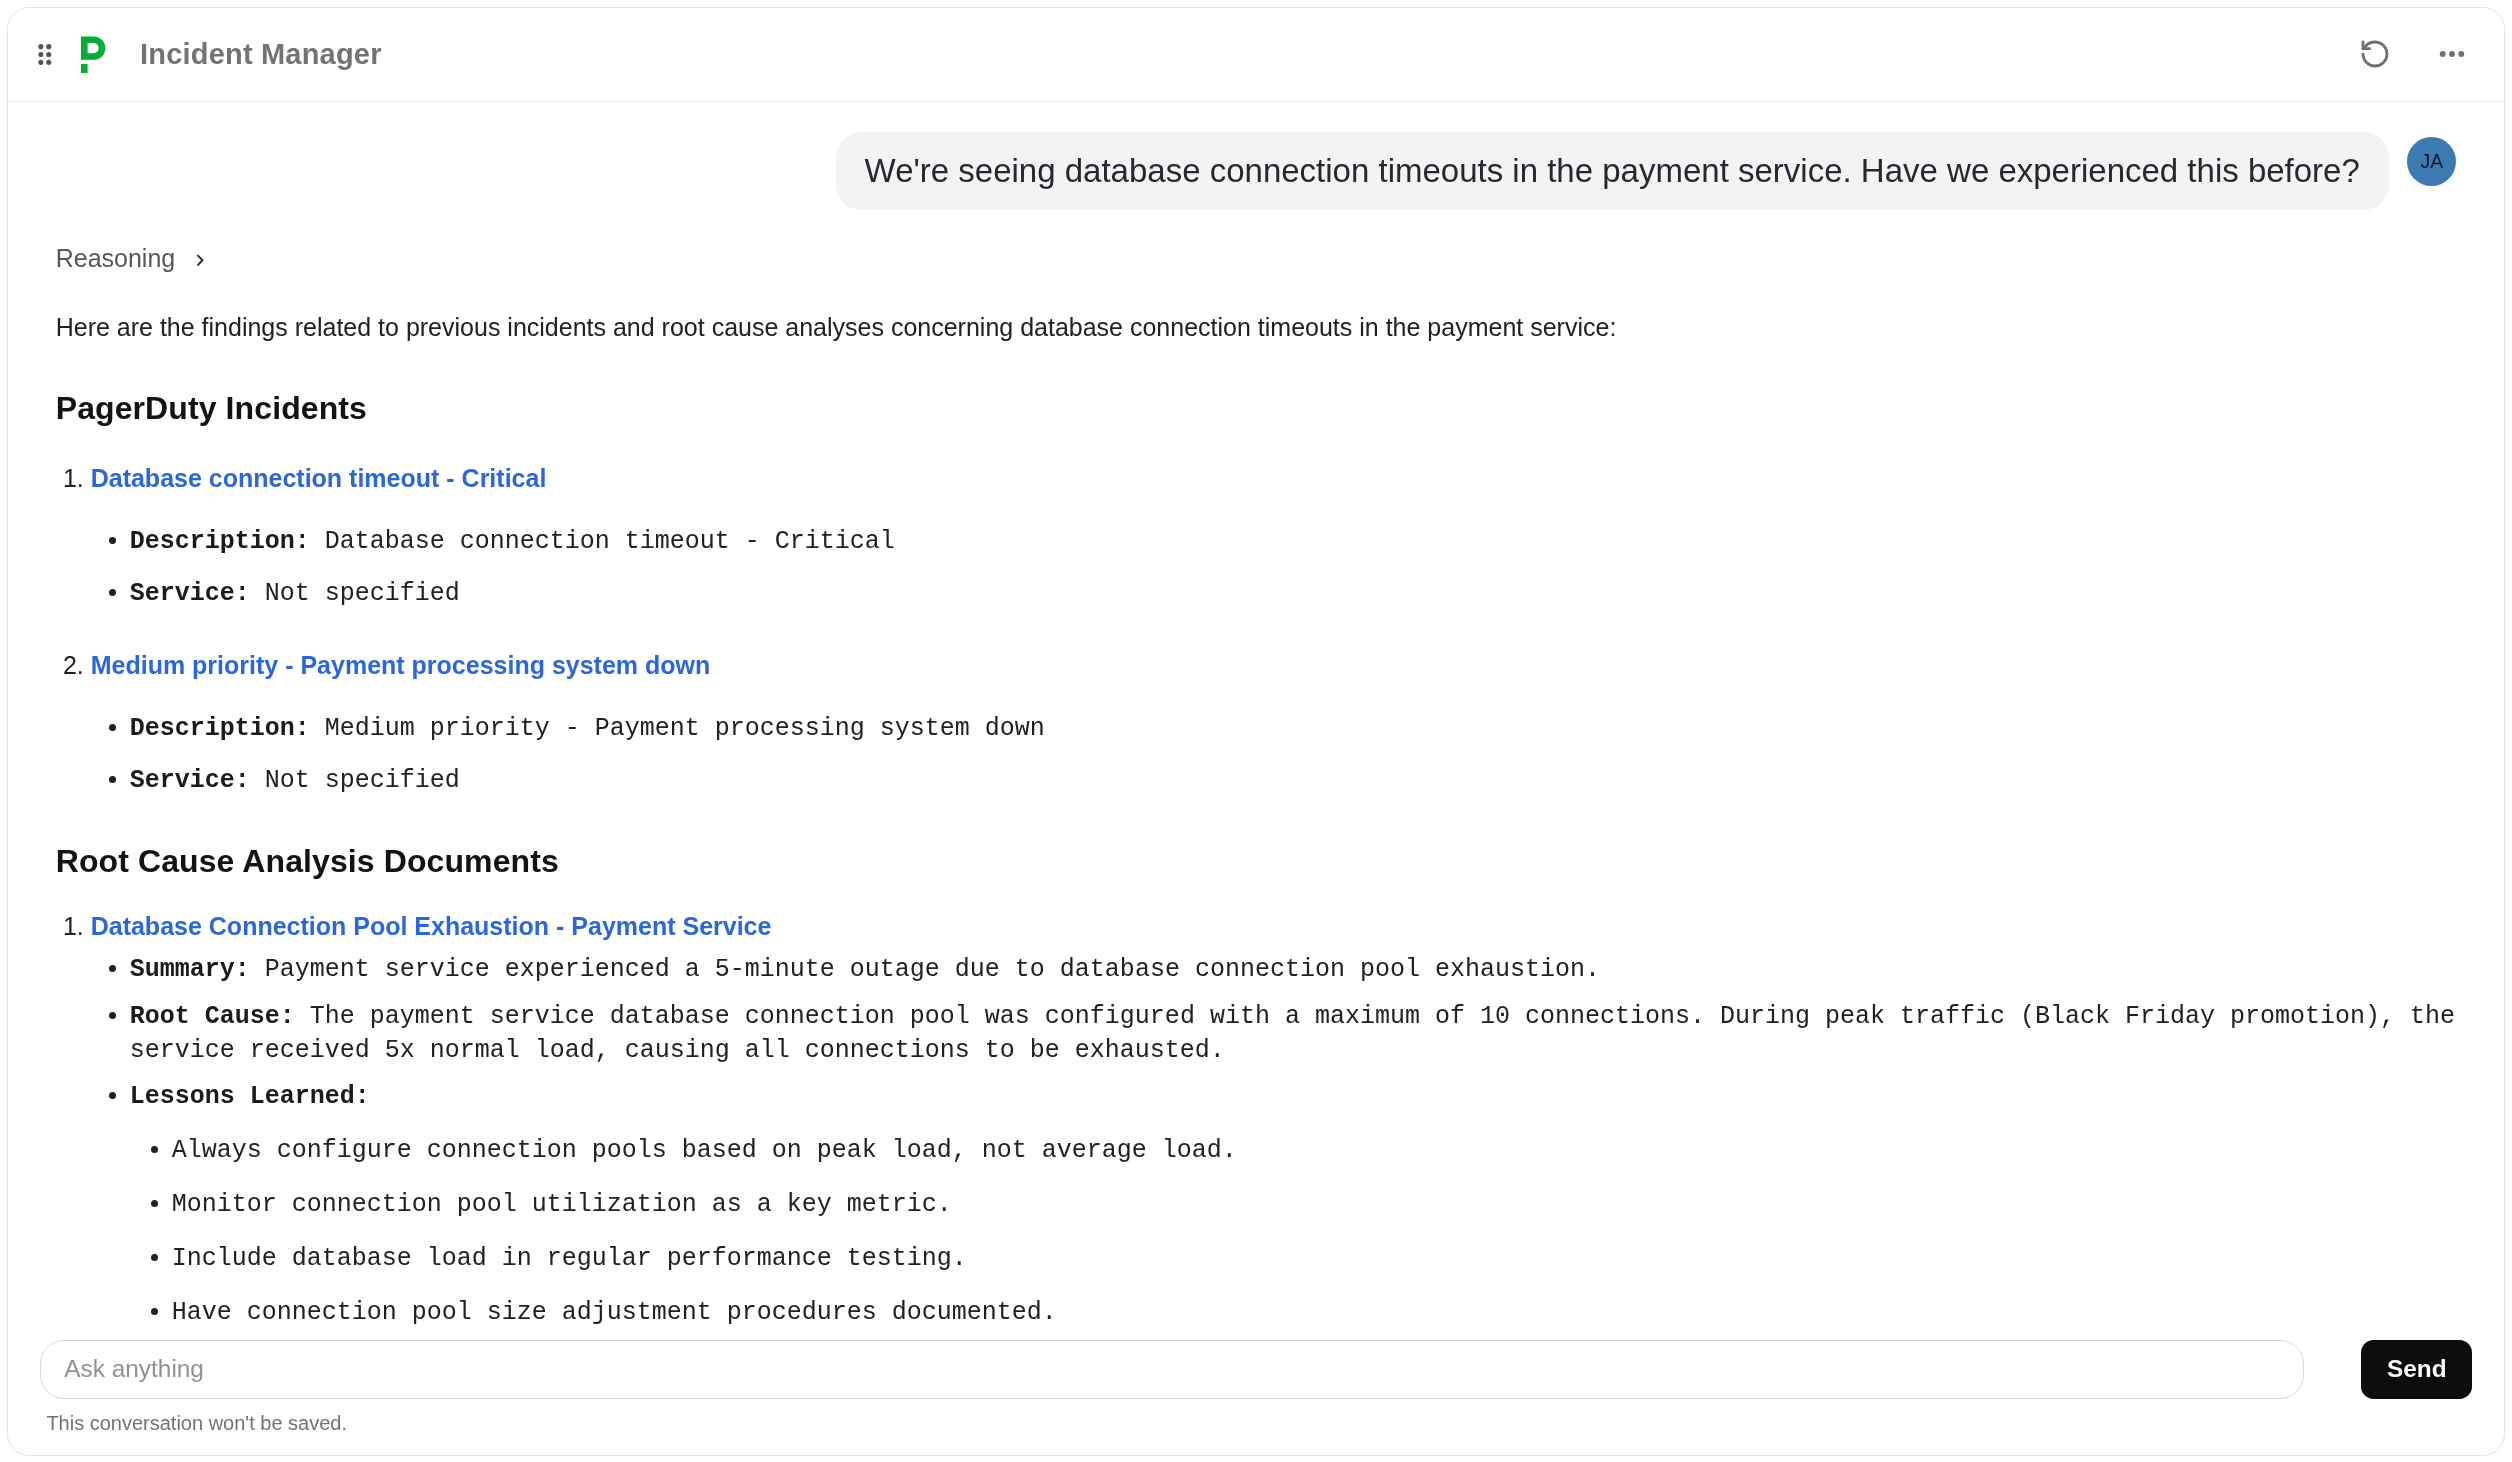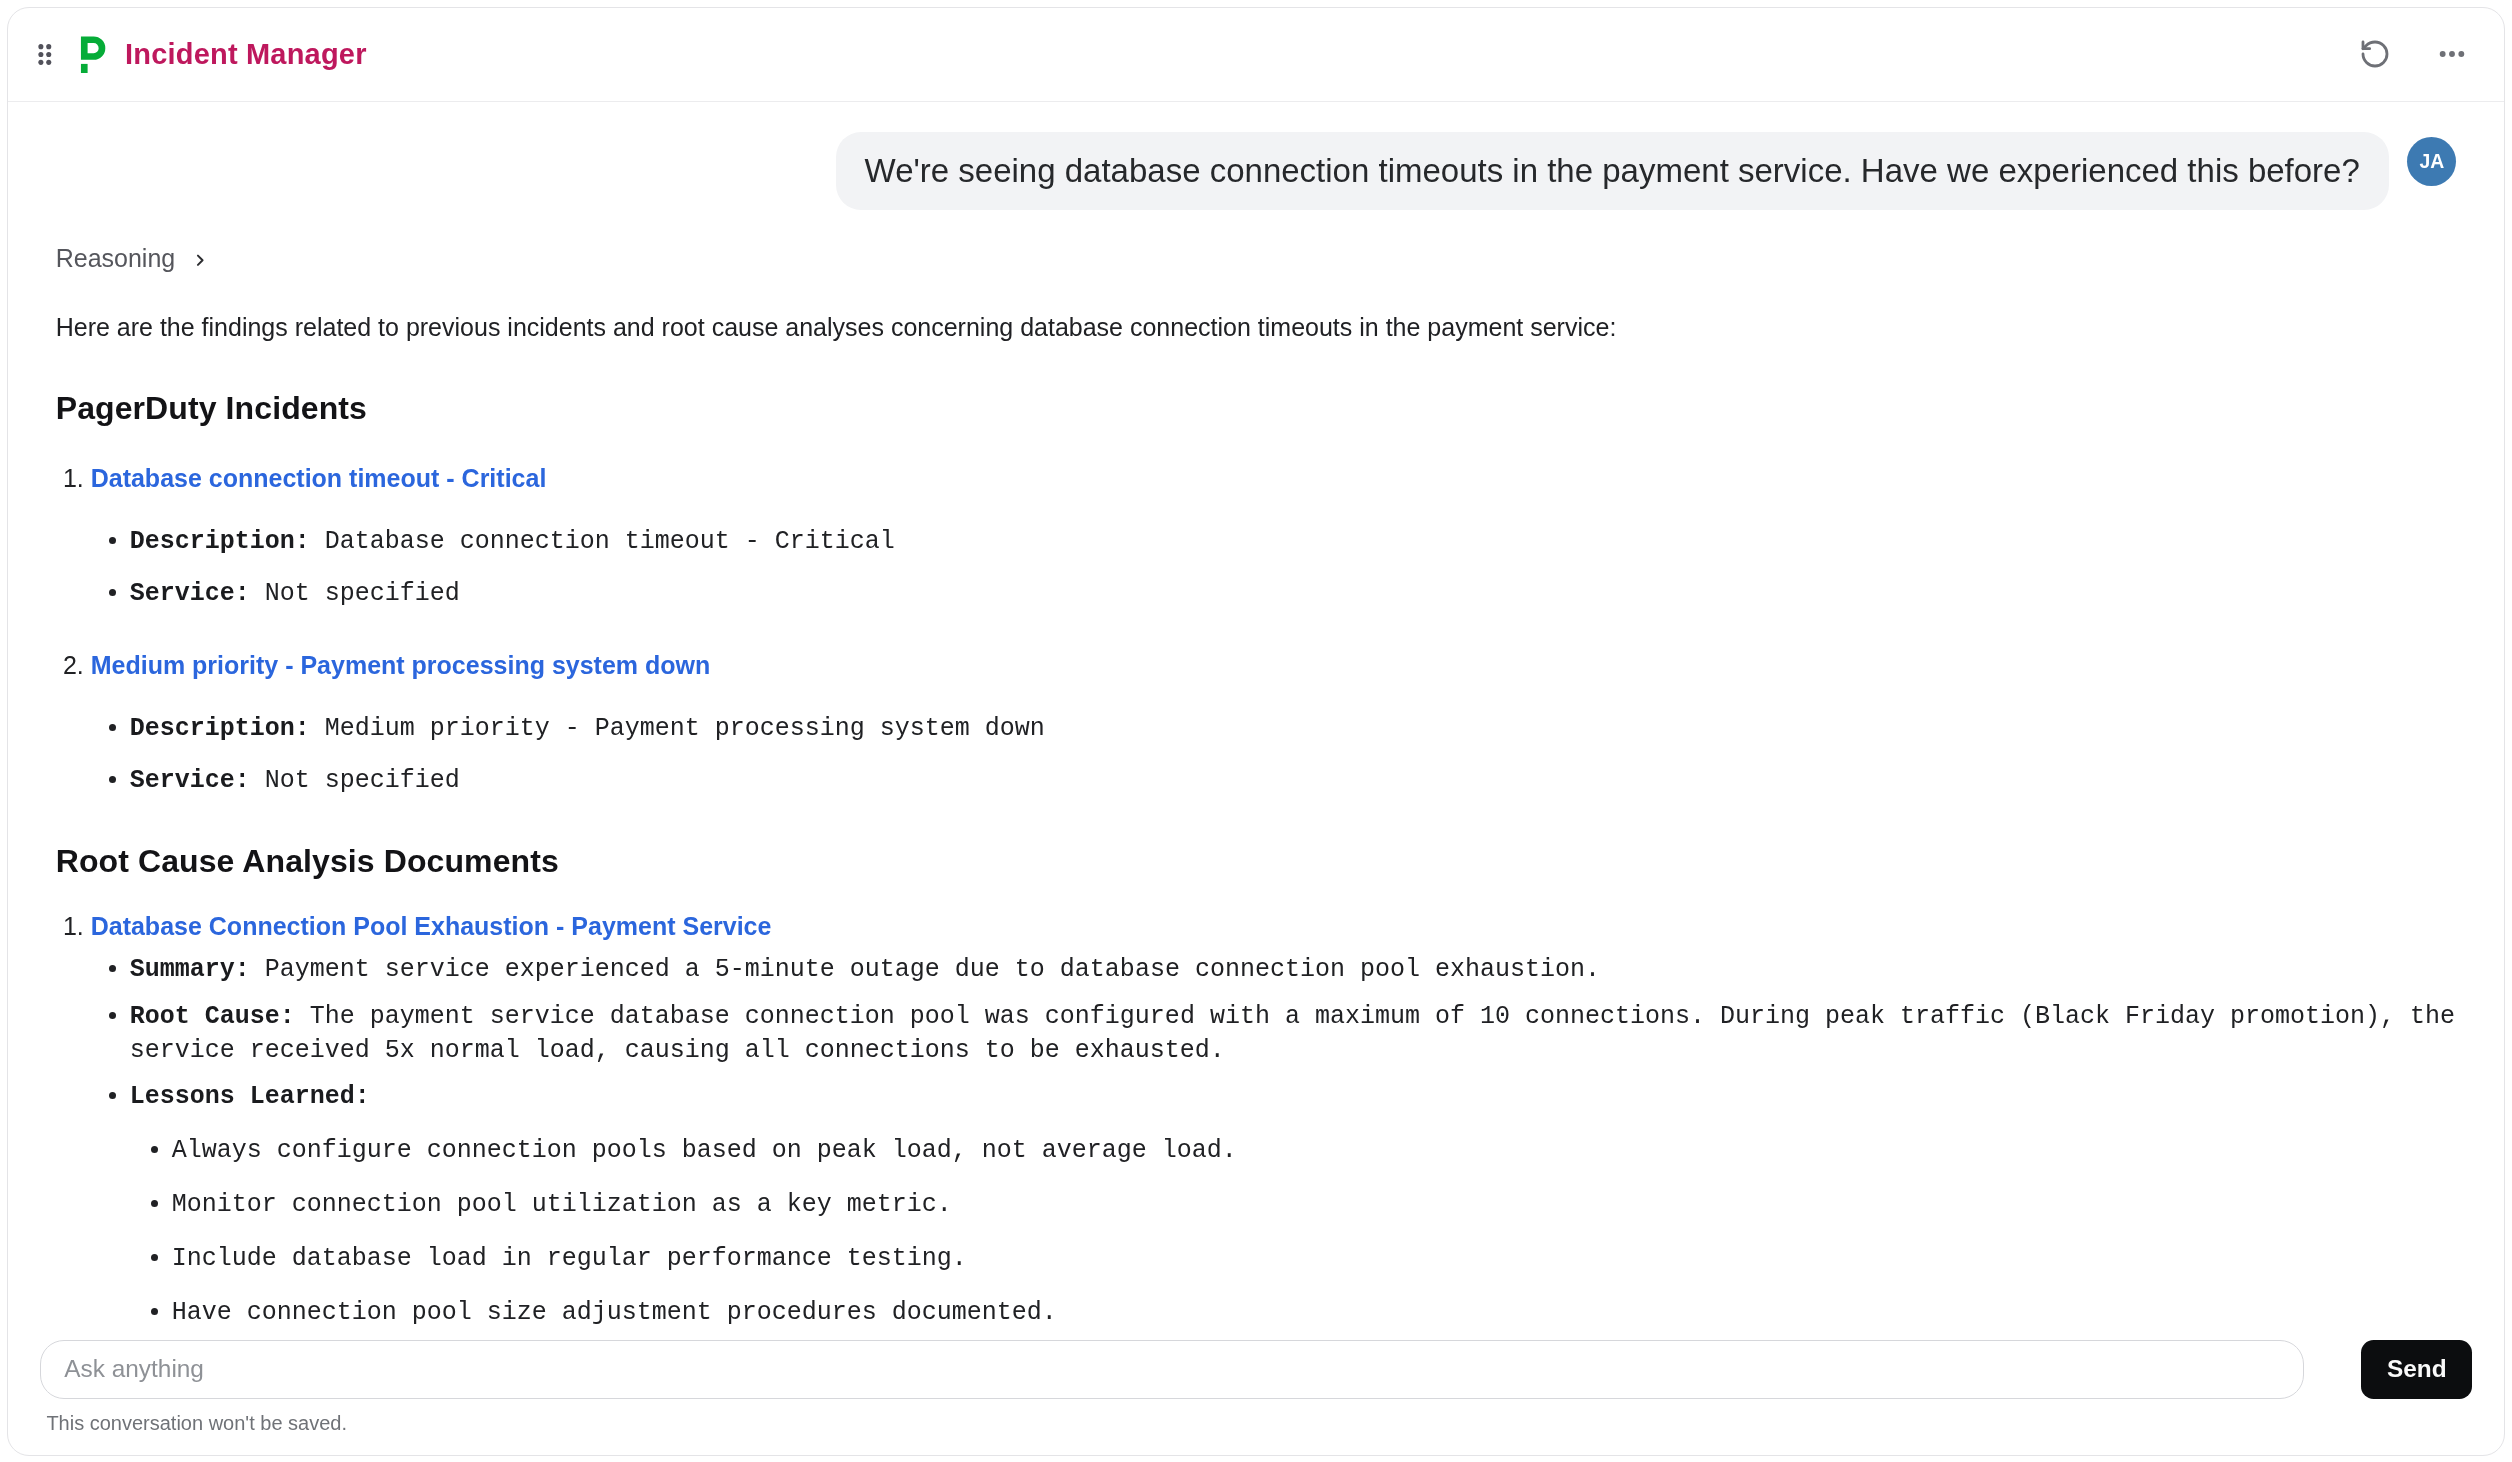--- a/index.html
+++ b/index.html
@@ -21,21 +21,21 @@
   
   .hdr {
     height: 94px; flex: 0 0 auto;
     display: flex; align-items: center;
     padding: 0 34px 0 22px;
     border-bottom: 1.7px solid #ececee;
   }
   .hdr-left { display: flex; align-items: center; gap: 11.8px; }
   .grip { color: #52525b; width: 29px; height: 34px; cursor: grab; display: flex; align-items: center; }
   .logo { width: 39px; height: 40px; color: #06ac38; margin-left: 1.7px; }
-  .hdr-title { font-size: 29px; font-weight: 700; color: #be185d; letter-spacing: 0.2px; margin-left: 2px; }
+  .hdr-title { font-size: 29px; font-weight: 700; color: #737373; letter-spacing: 0.2px; margin-left: 17px; }
   .hdr-right { margin-left: auto; display: flex; align-items: center; gap: 40px; }
   .icon-btn {
     background: none; border: none; cursor: pointer;
     width: 37px; height: 37px; color: #6e7076;
     display: flex; align-items: center; justify-content: center;
   }
   .icon-btn svg { width: 32px; height: 32px; }
   
   .chat {
     flex: 1 1 auto; overflow: hidden;
@@ -43,22 +43,22 @@
     display: flex; flex-direction: column;
   }
   .user-row { display: flex; justify-content: flex-end; align-items: flex-start; gap: 18.5px; margin-top: 5px; }
   .bubble {
     background: #f2f3f5; border-radius: 25px;
     padding: 19.4px 29px; font-size: 33px; line-height: 1.2;
     color: #26282b; max-width: 2106px;
   }
   .avatar {
     width: 49px; height: 49px; border-radius: 50%;
-    background: #3d7ab2; color: #ffffff;
-    font-size: 19.4px; font-weight: 700;
+    background: #3d7ab2; color: #0f172a;
+    font-size: 19.4px; font-weight: 400;
     display: flex; align-items: center; justify-content: center;
     flex: 0 0 auto; margin-top: 5px;
   }
   .reasoning {
     margin-top: 34px;
     background: none; border: none; cursor: pointer;
     display: flex; align-items: center; gap: 16px;
     font-family: inherit; font-size: 25px; color: #55565c;
     width: fit-content;
   }

